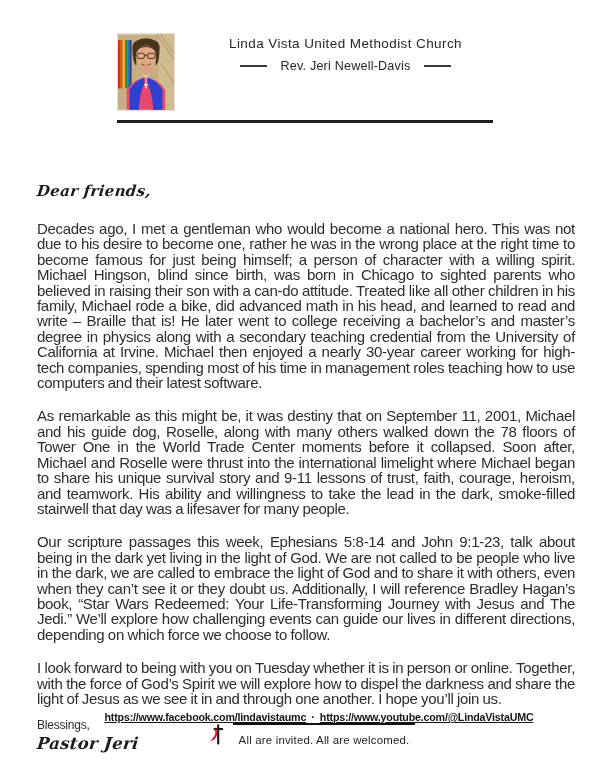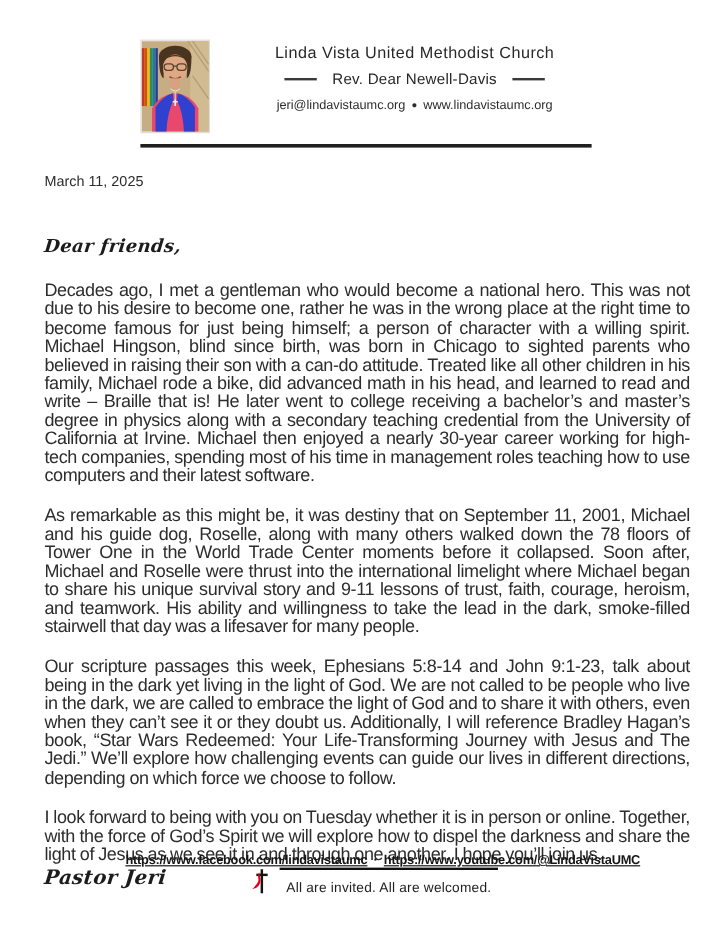--- a/index.html
+++ b/index.html
@@ -95,38 +95,35 @@
           <g stroke="#f3eee2" stroke-width="1.4">
             <line x1="29" y1="50" x2="29" y2="56"></line>
             <line x1="26.8" y1="52.2" x2="31.2" y2="52.2"></line>
           </g>
         </svg>
       </div>
       <div class="lh-text">
         <div class="church-name">Linda Vista United Methodist Church</div>
         <div class="pastor-row">
           <span class="dash-orn"></span>
-          <span class="pastor-name">Rev. Dear Newell-Davis</span>
+          <span class="pastor-name">Rev. Jeri Newell-Davis</span>
           <span class="dash-orn"></span>
-        </div>
-        <div class="contact-row">
-          <span>jeri@lindavistaumc.org</span><span class="dot">●</span><span>www.lindavistaumc.org</span>
         </div>
       </div>
     </div>
     <div class="lh-rule"></div>
   </header>
 
   <main class="letter">
-    <div class="date-line">March 11, 2025</div>
     <div class="salutation"><span class="script">Dear friends,</span></div>
     <p class="first">Decades ago, I met a gentleman who would become a national hero. This was not due to his desire to become one, rather he was in the wrong place at the right time to become famous for just being himself; a person of character with a willing spirit. Michael Hingson, blind since birth, was born in Chicago to sighted parents who believed in raising their son with a can-do attitude. Treated like all other children in his family, Michael rode a bike, did advanced math in his head, and learned to read and write – Braille that is! He later went to college receiving a bachelor’s and master’s degree in physics along with a secondary teaching credential from the University of California at Irvine. Michael then enjoyed a nearly 30-year career working for high-tech companies, spending most of his time in management roles teaching how to use computers and their latest software.</p>
     <p>As remarkable as this might be, it was destiny that on September 11, 2001, Michael and his guide dog, Roselle, along with many others walked down the 78 floors of Tower One in the World Trade Center moments before it collapsed. Soon after, Michael and Roselle were thrust into the international limelight where Michael began to share his unique survival story and 9-11 lessons of trust, faith, courage, heroism, and teamwork. His ability and willingness to take the lead in the dark, smoke-filled stairwell that day was a lifesaver for many people.</p>
     <p>Our scripture passages this week, Ephesians 5:8-14 and John 9:1-23, talk about being in the dark yet living in the light of God.  We are not called to be people who live in the dark, we are called to embrace the light of God and to share it with others, even when they can’t see it or they doubt us. Additionally, I will reference Bradley Hagan’s book, “Star Wars Redeemed: Your Life-Transforming Journey with Jesus and The Jedi.” We’ll explore how challenging events can guide our lives in different directions, depending on which force we choose to follow.</p>
     <p>I look forward to being with you on Tuesday whether it is in person or online. Together, with the force of God’s Spirit we will explore how to dispel the darkness and share the light of Jesus as we see it in and through one another. I hope you’ll join us.</p>
+    <div class="closing">Blessings,</div>
     <div class="signature"><span class="script">Pastor Jeri</span></div>
   </main>
 
   <footer>
     <div class="links-row">
       <a href="#" class="doc-link">https://www.facebook.com/lindavistaumc</a><span class="link-sep">·</span><a href="#" class="doc-link">https://www.youtube.com/@LindaVistaUMC</a>
     </div>
     <div class="tagline-row">
       <svg class="umc-logo" viewBox="0 0 18 26" xmlns="http://www.w3.org/2000/svg">
         <rect x="9.2" y="0.5" width="2.3" height="22.5" fill="#141414"></rect>

